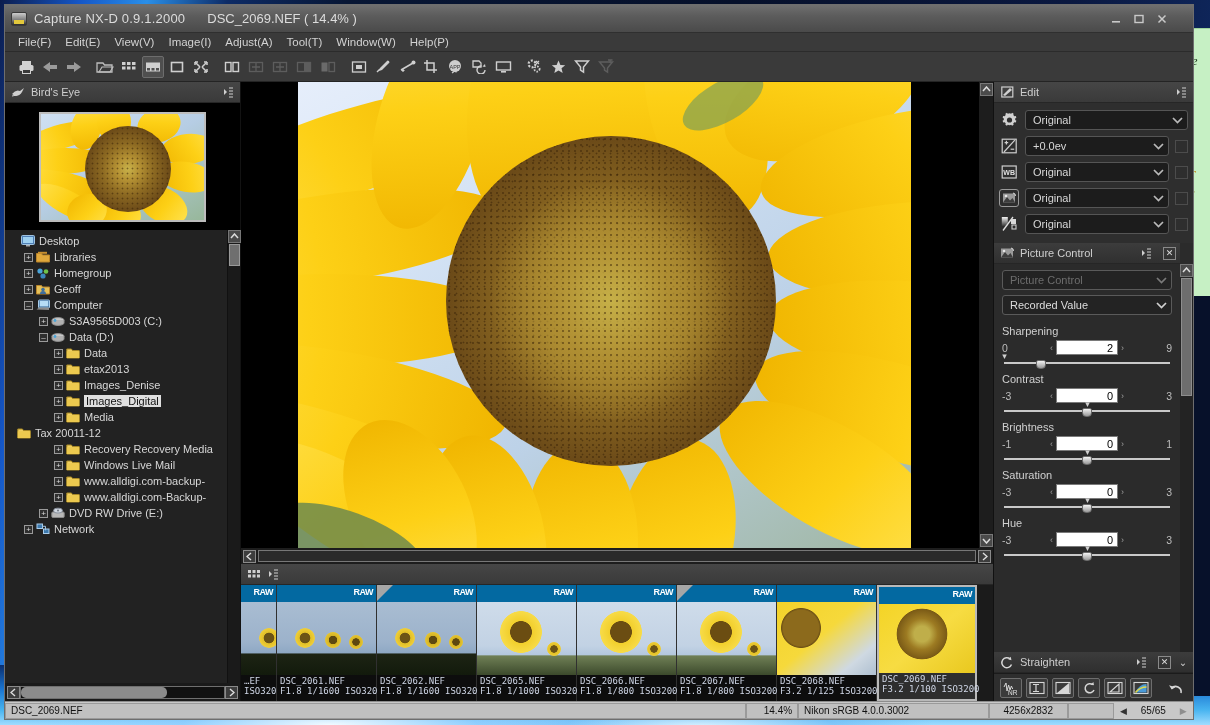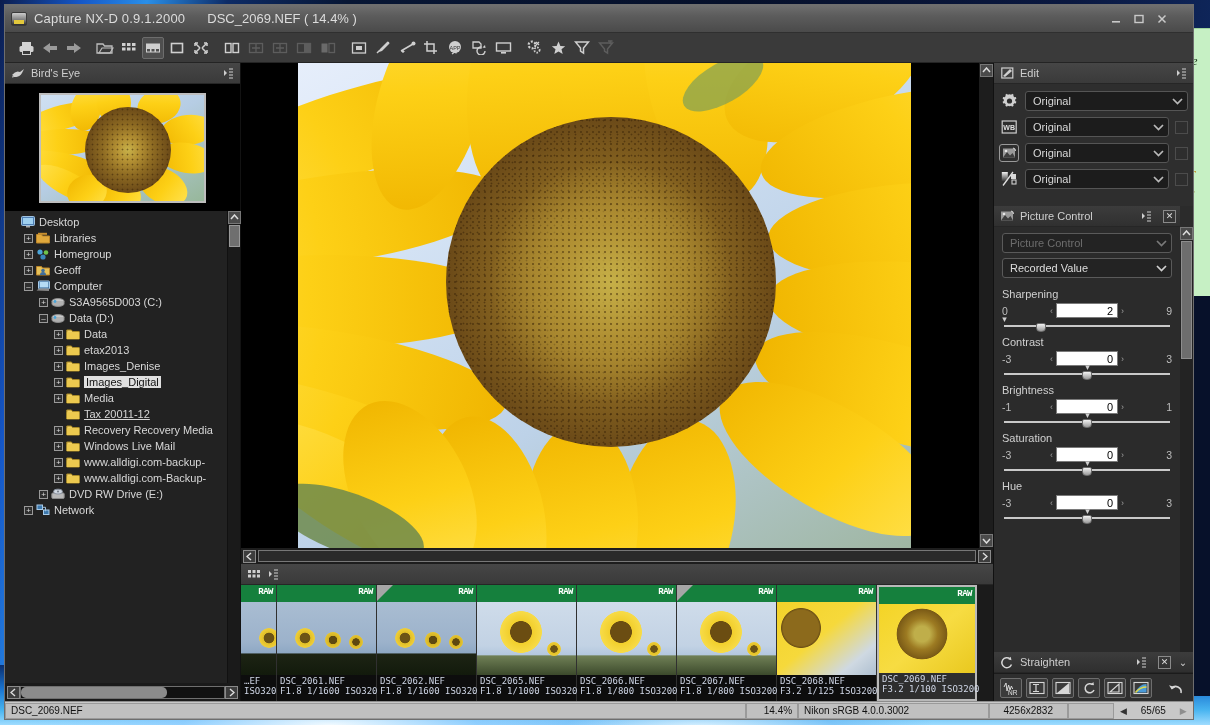--- a/index.html
+++ b/index.html
@@ -131,21 +131,21 @@
   #preview-body{flex:1 1 auto;display:flex;min-height:0;}
   #preview-canvas{flex:1 1 auto;background:#000;position:relative;overflow:hidden;}
   #preview-vscroll{width:14px;flex:0 0 14px;background:#1d1d1d;display:flex;flex-direction:column;
                    justify-content:space-between;align-items:center;padding:1px 0;}
   #preview-hscroll{height:16px;flex:0 0 16px;background:#1d1d1d;display:flex;align-items:center;padding:1px 2px;}
   #preview-hscroll .track{flex:1 1 auto;height:12px;background:#2a2a2a;border:1px solid #777;margin:0 2px;}
   #thumb-strip{height:116px;flex:0 0 116px;background:#1b1b1b;display:flex;overflow:hidden;}
   .thumb-cell{width:100px;flex:0 0 100px;background:#0d0d0d;border-right:1px solid #303030;
               position:relative;display:flex;flex-direction:column;}
   .thumb-cell.selected{border:2px solid #b9b9b9;background:#2e2e2e;}
-  .tc-top{height:17px;flex:0 0 17px;background:#15803d;position:relative;font-family:Liberation Mono, monospace;}
+  .tc-top{height:17px;flex:0 0 17px;background:#0369a1;position:relative;}
   .tc-raw{position:absolute;right:3px;top:2px;color:#fff;font-size:9px;font-weight:bold;letter-spacing:-.5px;}
   .tc-corner{position:absolute;left:0;top:0;width:0;height:0;border-left:16px solid #a6a6a6;border-bottom:16px solid transparent;}
   .tc-img{flex:1 1 auto;position:relative;overflow:hidden;}
   .tc-meta{height:26px;flex:0 0 26px;padding:1px 3px 0 3px;}
   .tc-name{color:#cfd6e6;font-size:9px;font-family:"DejaVu Sans Mono", monospace;white-space:nowrap;}
   .tc-exif{color:#cfd6e6;font-size:9px;font-family:"DejaVu Sans Mono", monospace;white-space:nowrap;}
 
   
   #right-col{width:200px;flex:0 0 200px;background:#0f172a;display:flex;flex-direction:column;
              border-left:1px solid #111;}
@@ -233,20 +233,30 @@
           <rect x="2" y="2.5" width="8" height="7" fill="none" stroke="#c9c9c9" stroke-width="1.4"></rect>
         </svg>
     </div>
     <div class="winbtn">
       <svg width="12" height="12" viewBox="0 0 12 12">
           <path d="M2.5 2.5 L9.5 9.5 M9.5 2.5 L2.5 9.5" stroke="#c9c9c9" stroke-width="1.5" fill="none"></path>
         </svg>
     </div>
   </div>
 
+  <div id="menubar">
+    <div class="menu-item">File(F)</div>
+    <div class="menu-item">Edit(E)</div>
+    <div class="menu-item">View(V)</div>
+    <div class="menu-item">Image(I)</div>
+    <div class="menu-item">Adjust(A)</div>
+    <div class="menu-item">Tool(T)</div>
+    <div class="menu-item">Window(W)</div>
+    <div class="menu-item">Help(P)</div>
+  </div>
 
   <div id="toolbar">
     <div class="tbtn">
       <svg width="17" height="16" viewBox="0 0 17 16">
           <rect x="4" y="2" width="9" height="4" fill="#d2d2d2"></rect>
           <rect x="1.5" y="6" width="14" height="6" rx="1.5" fill="#d2d2d2"></rect>
           <rect x="4" y="10" width="9" height="5" fill="#d2d2d2"></rect>
           <rect x="5" y="11" width="7" height="3" fill="#3a3a3a"></rect>
         </svg>
     </div>
@@ -541,21 +551,21 @@
                 <span class="tlabel sel">Images_Digital</span>
               </div>
               <div class="trow" style="padding-left: 49px;">
                 <div class="exp">+</div>
                 <div class="ficon"><svg width="14" height="12" viewBox="0 0 14 12">
                     <path d="M0.8 2 h4.6 l1.1 1.6 h6.7 v7.4 h-12.4 Z" fill="#f0cf62" stroke="#a98a24"></path>
                     <path d="M0.8 4.2 h12.4 v6.8 h-12.4 Z" fill="#ecc94f"></path>
                   </svg></div>
                 <span class="tlabel">Media</span>
               </div>
-              <div class="trow" style="padding-left: 49px; text-decoration: underline;">
+              <div class="trow" style="">
                 <div class="exp none"></div>
                 <div class="ficon"><svg width="14" height="12" viewBox="0 0 14 12">
                     <path d="M0.8 2 h4.6 l1.1 1.6 h6.7 v7.4 h-12.4 Z" fill="#f0cf62" stroke="#a98a24"></path>
                     <path d="M0.8 4.2 h12.4 v6.8 h-12.4 Z" fill="#ecc94f"></path>
                   </svg></div>
                 <span class="tlabel">Tax 20011-12</span>
               </div>
               <div class="trow" style="padding-left: 49px;">
                 <div class="exp">+</div>
                 <div class="ficon"><svg width="14" height="12" viewBox="0 0 14 12">
@@ -884,20 +894,37 @@
               </svg>
           </div>
           <div class="combo">
             <span class="cval">Original</span>
             <svg width="11" height="8" viewBox="0 0 11 8">
                 <path d="M1 2 L5.5 6.5 L10 2" stroke="#b9b9b9" stroke-width="1.7" fill="none"></path>
               </svg>
           </div>
         </div>
 
+        <div class="edit-row">
+          <div class="ed-icon">
+            <svg width="17" height="16" viewBox="0 0 17 16">
+                <rect x="1.2" y="1.2" width="14" height="13.6" fill="none" stroke="#cfcfcf" stroke-width="1.2"></rect>
+                <path d="M13.8 2.2 L3 14" stroke="#cfcfcf" stroke-width="1.2"></path>
+                <path d="M3.6 4.6 h3.6 M5.4 2.8 v3.6" stroke="#cfcfcf" stroke-width="1.2"></path>
+                <path d="M9.6 11.2 h3.6" stroke="#cfcfcf" stroke-width="1.2"></path>
+              </svg>
+          </div>
+          <div class="combo">
+            <span class="cval">+0.0ev</span>
+            <svg width="11" height="8" viewBox="0 0 11 8">
+                <path d="M1 2 L5.5 6.5 L10 2" stroke="#b9b9b9" stroke-width="1.7" fill="none"></path>
+              </svg>
+          </div>
+          <div class="ed-check"></div>
+        </div>
 
         <div class="edit-row">
           <div class="ed-icon">
             <svg width="17" height="16" viewBox="0 0 17 16">
                 <rect x="1.2" y="2" width="14" height="12" fill="none" stroke="#cfcfcf" stroke-width="1.2"></rect>
                 <text x="8.2" y="11.2" font-size="7" text-anchor="middle" fill="#e0e0e0" font-family="Liberation Sans, sans-serif" font-weight="bold">WB</text>
               </svg>
           </div>
           <div class="combo">
             <span class="cval">Original</span>

